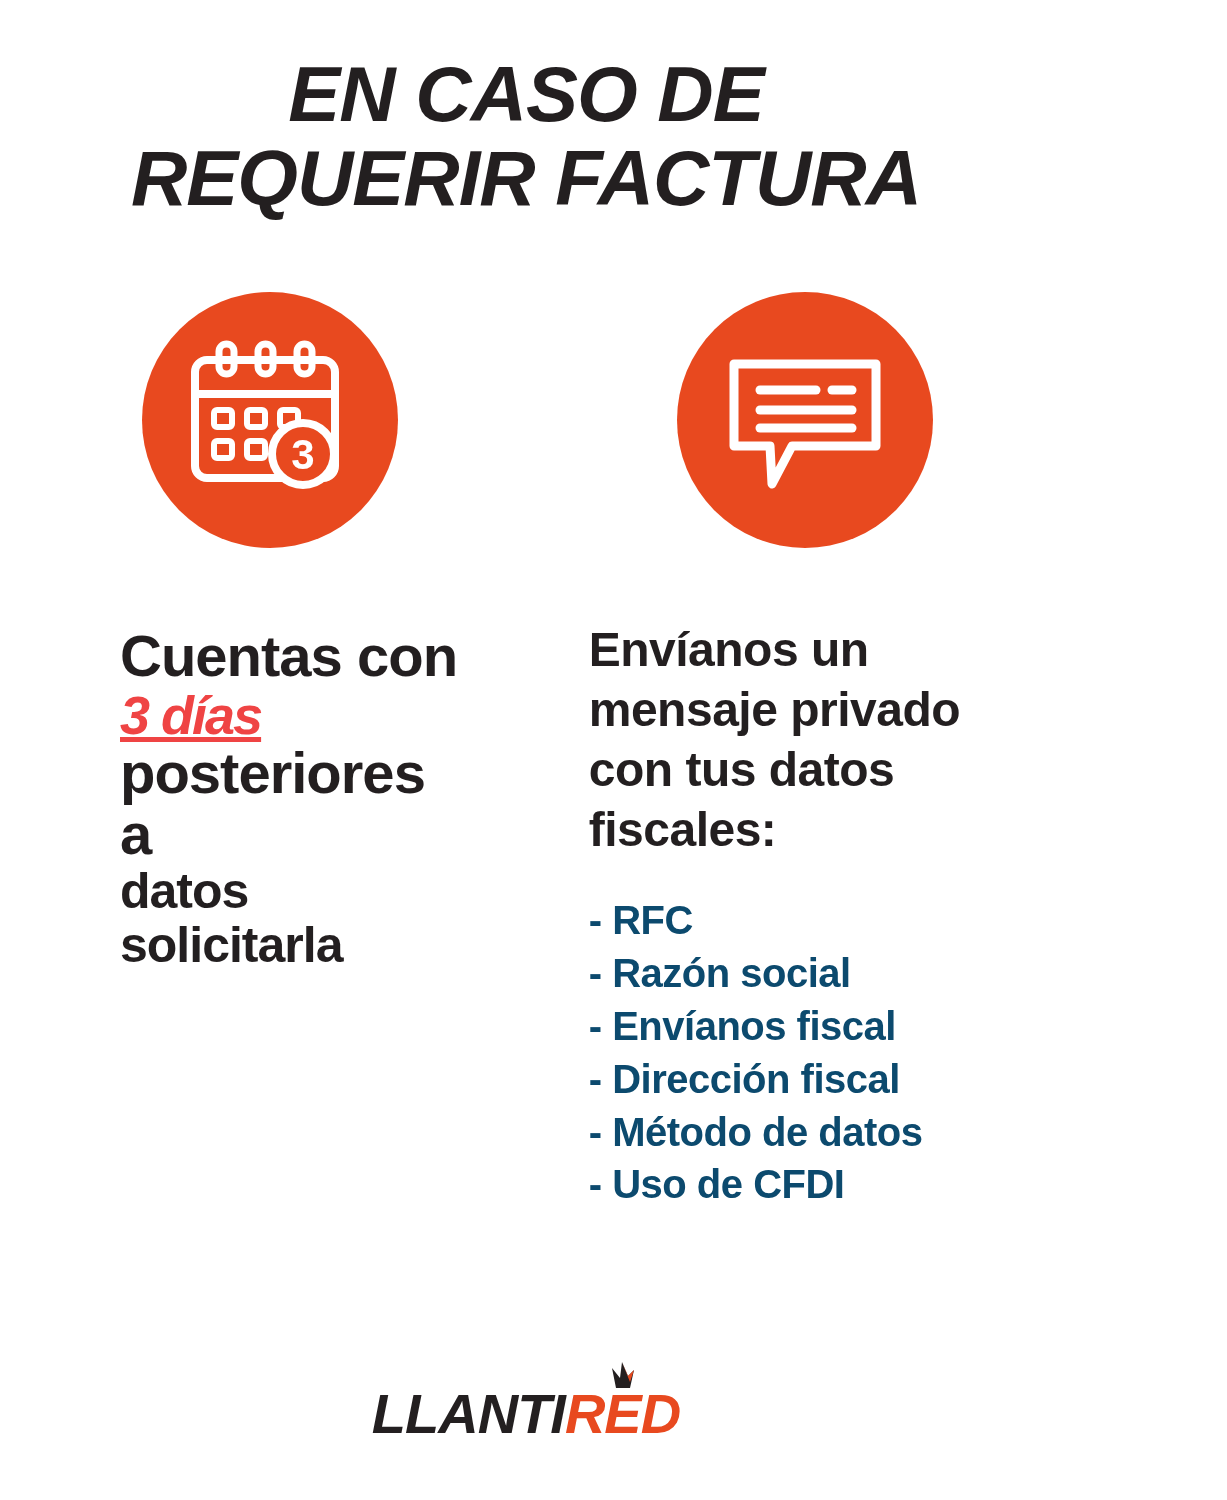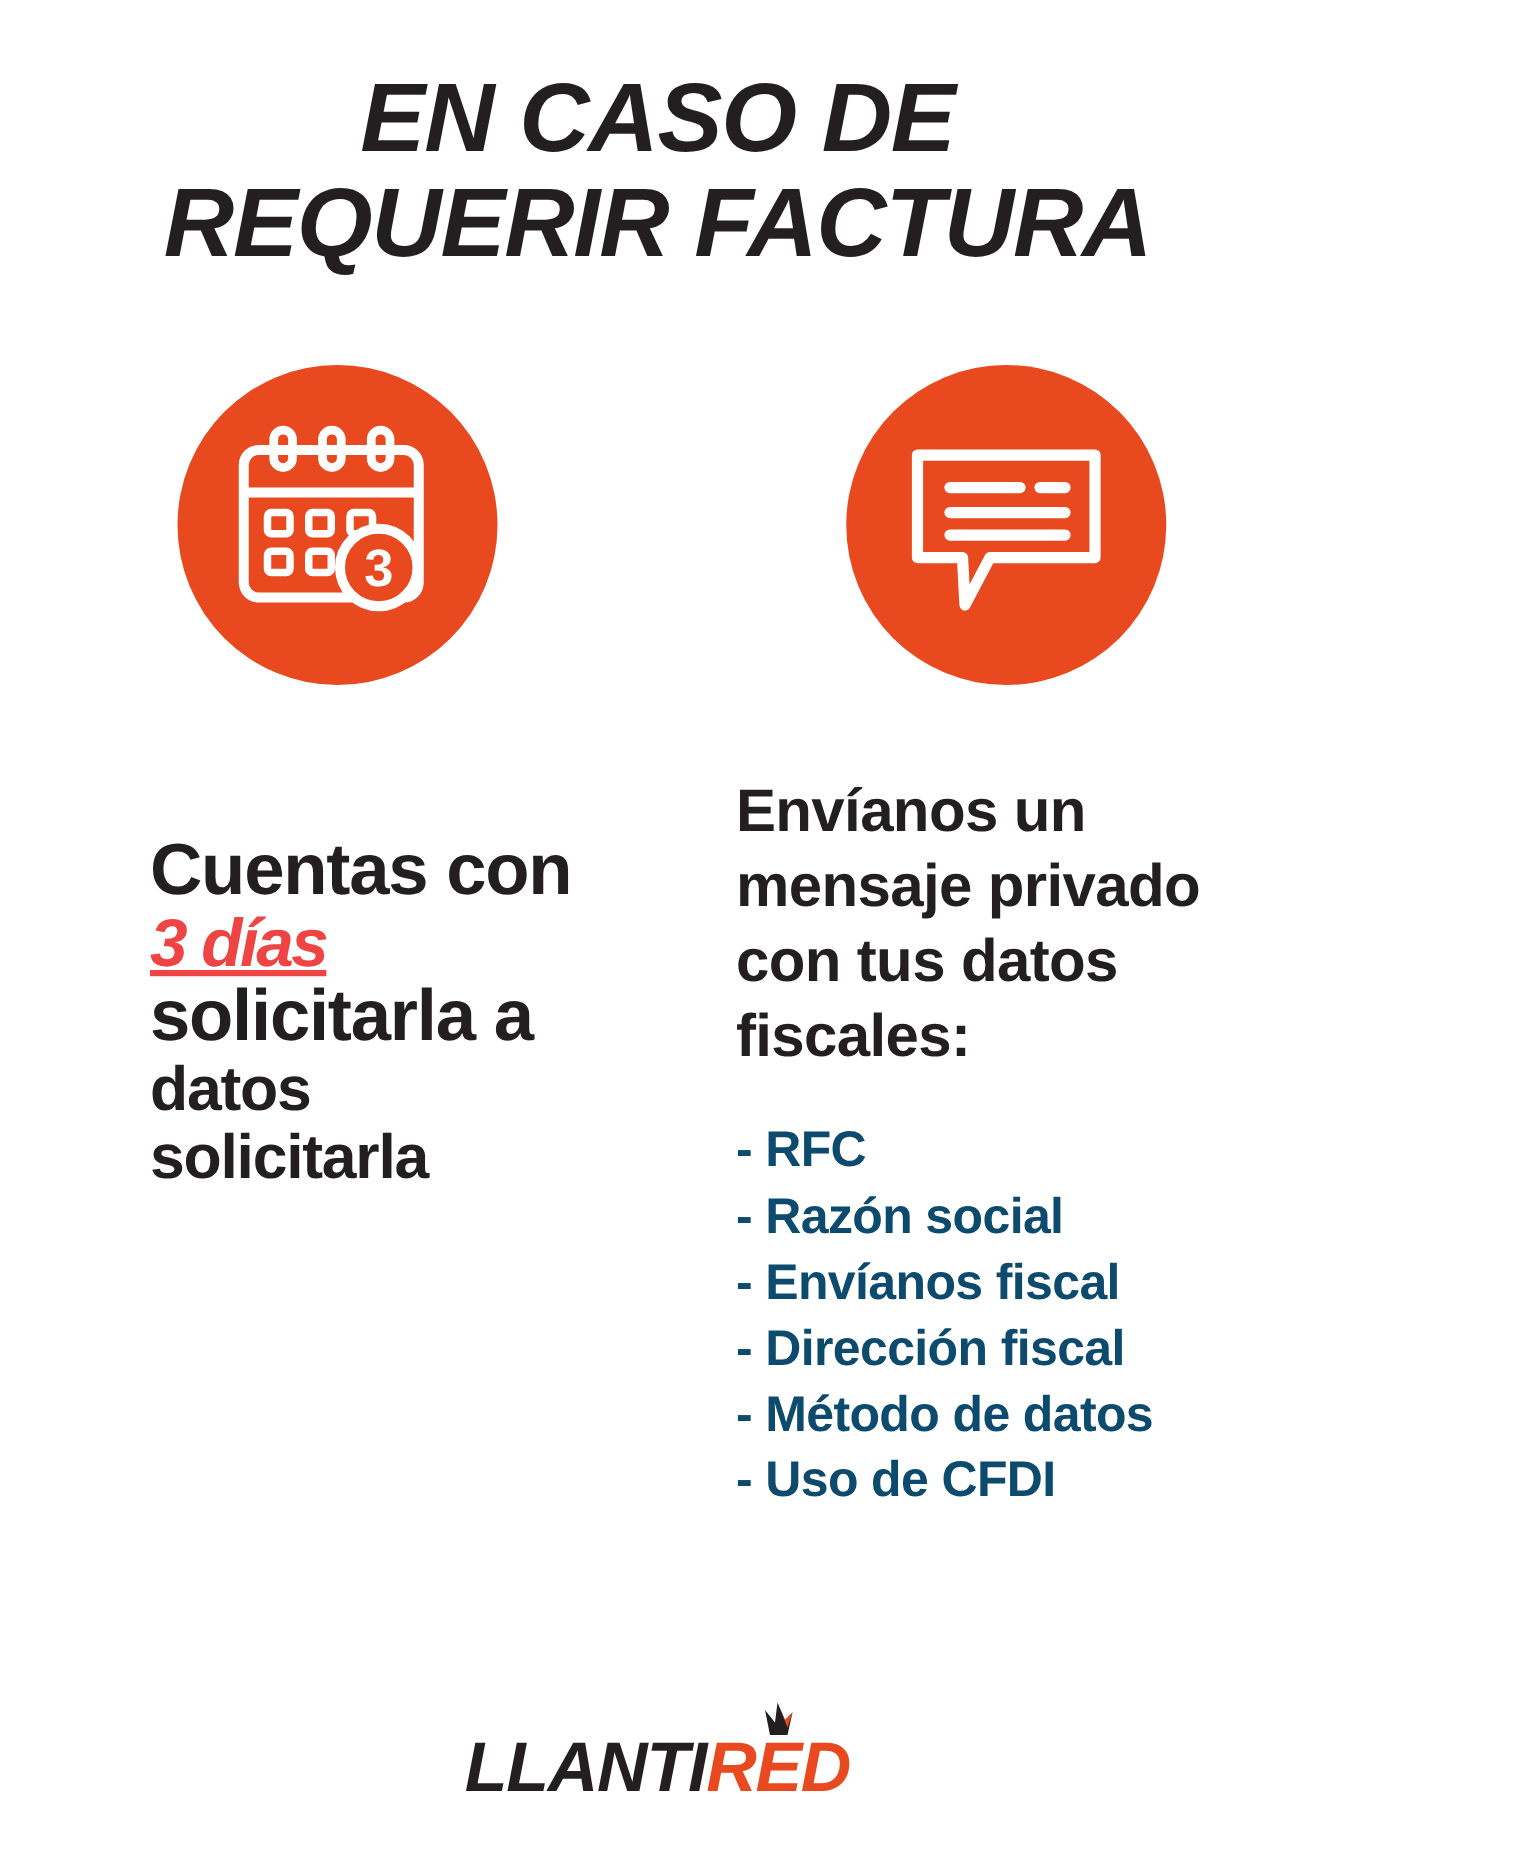--- a/index.html
+++ b/index.html
@@ -64,21 +64,21 @@
     background: #e8491f;
     display: flex;
     align-items: center;
     justify-content: center;
   }
   .circle-left { margin-left: 22px; }
   .circle-right { margin-left: 88px; }
 
   
   .left-text {
-    margin-top: 118px;
+    margin-top: 78px;
   }
   .lt-line {
     font-weight: bold;
     font-size: 58px;
     line-height: 1.04;
     color: #231f20;
     letter-spacing: -1px;
   }
   .lt-highlight {
     font-weight: bold;
@@ -181,21 +181,21 @@
 
             <circle cx="118" cy="116" r="31" fill="#e8491f" stroke="#ffffff" stroke-width="8"></circle>
             <text x="118" y="131" text-anchor="middle" font-family="Liberation Sans, sans-serif" font-size="42" font-weight="bold" fill="#ffffff">3</text>
           </svg>
         </span>
       </div>
 
       <div class="left-text">
         <div class="lt-line">Cuentas con</div>
         <div class="lt-highlight">3 días</div>
-        <div class="lt-line">solicitarla a</div>
+        <div class="lt-line">posteriores a</div>
         <div class="lt-small">datos solicitarla</div>
       </div>
     </div>
 
     <div class="col col-right">
       <div class="circle circle-right">
         <span>
           <svg width="170" height="160" viewBox="0 0 170 160" fill="none" xmlns="http://www.w3.org/2000/svg">
             <path d="M14 26 H156 V108 H72 L52 146 L50 108 H14 Z" stroke="#ffffff" stroke-width="9" stroke-linejoin="round"></path>
             <line x1="40" y1="52" x2="96" y2="52" stroke="#ffffff" stroke-width="9" stroke-linecap="round"></line>

